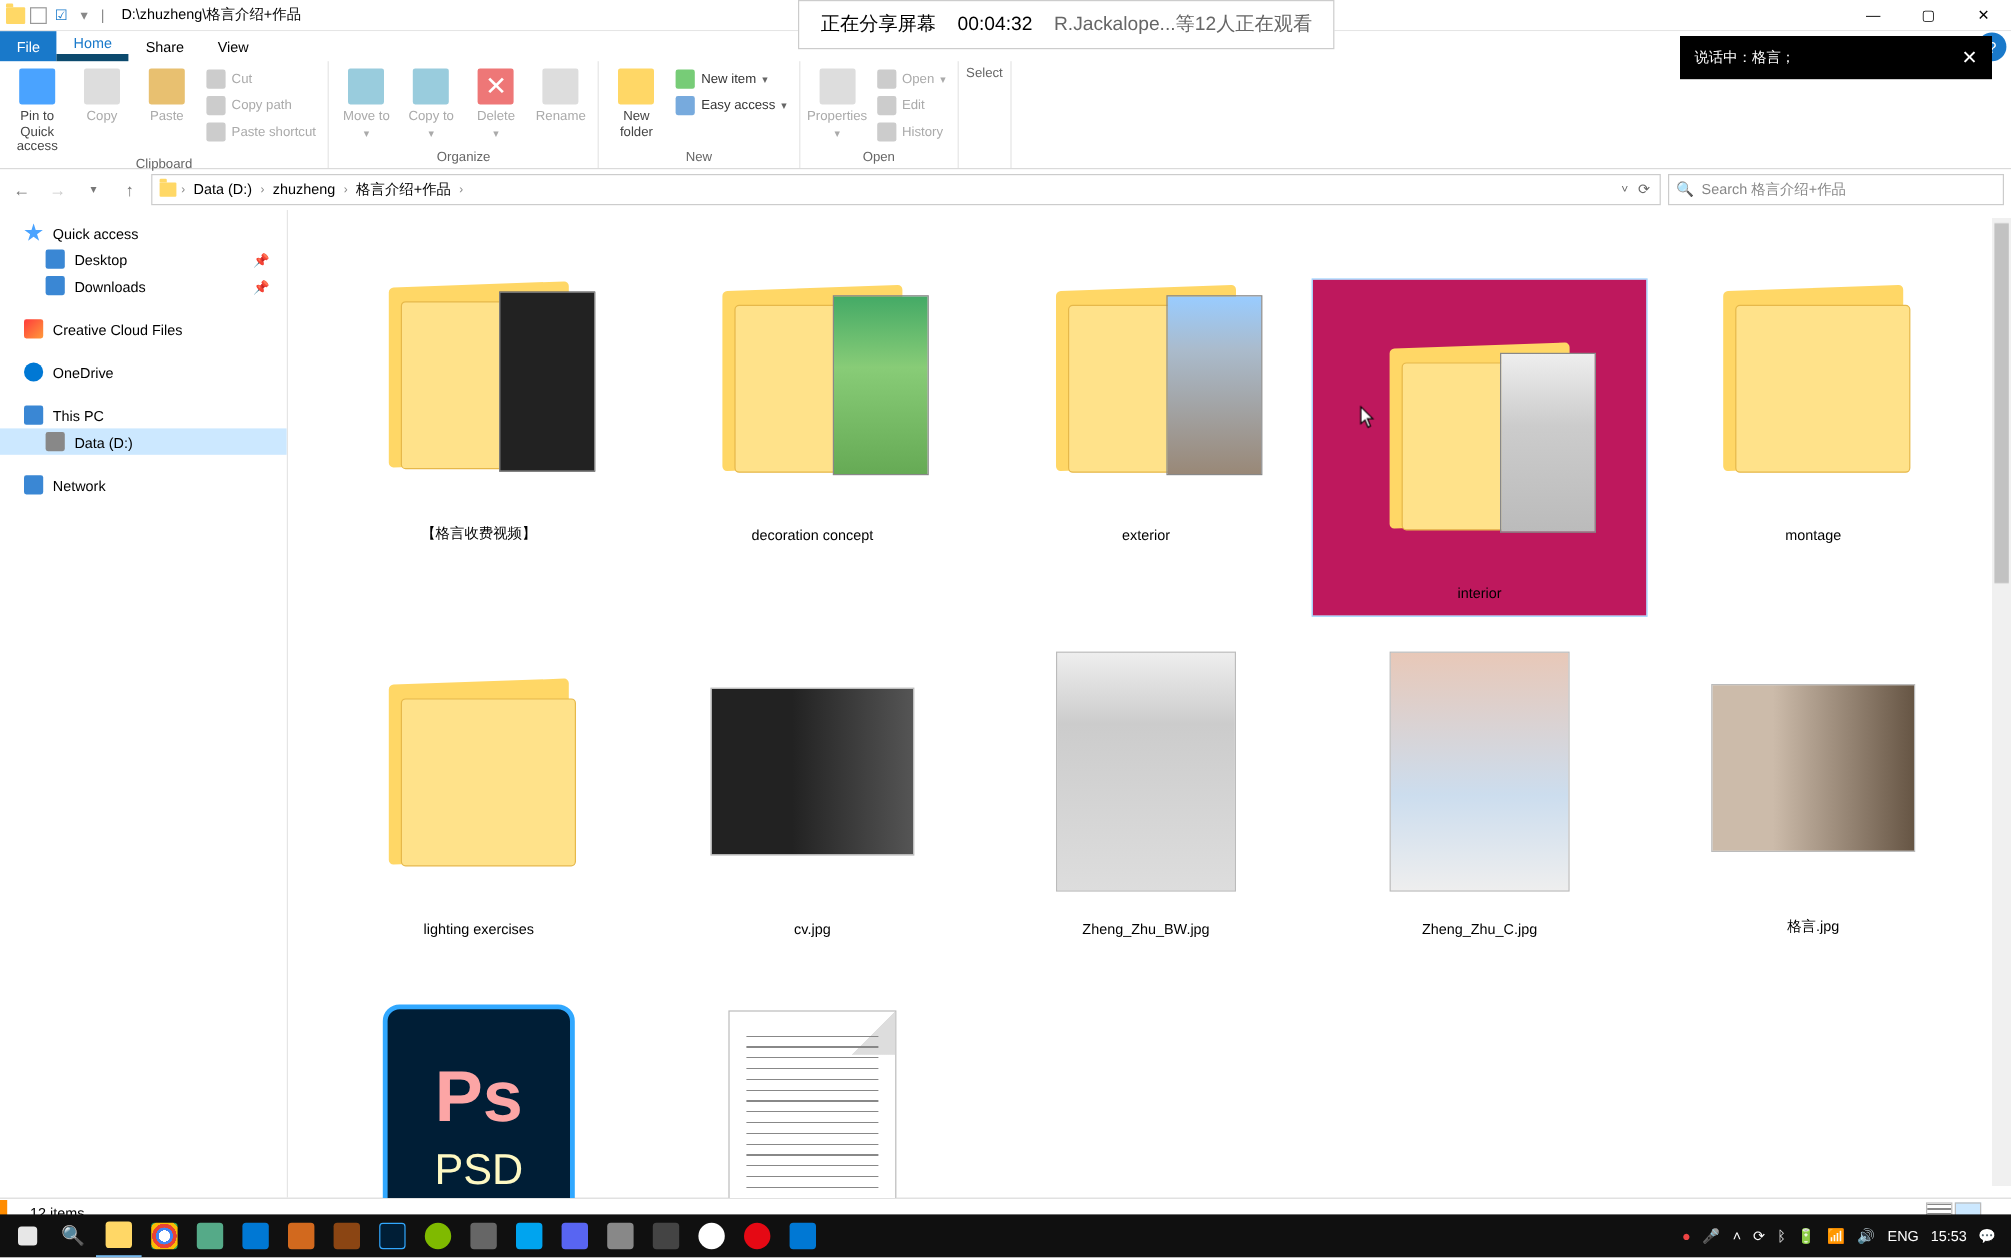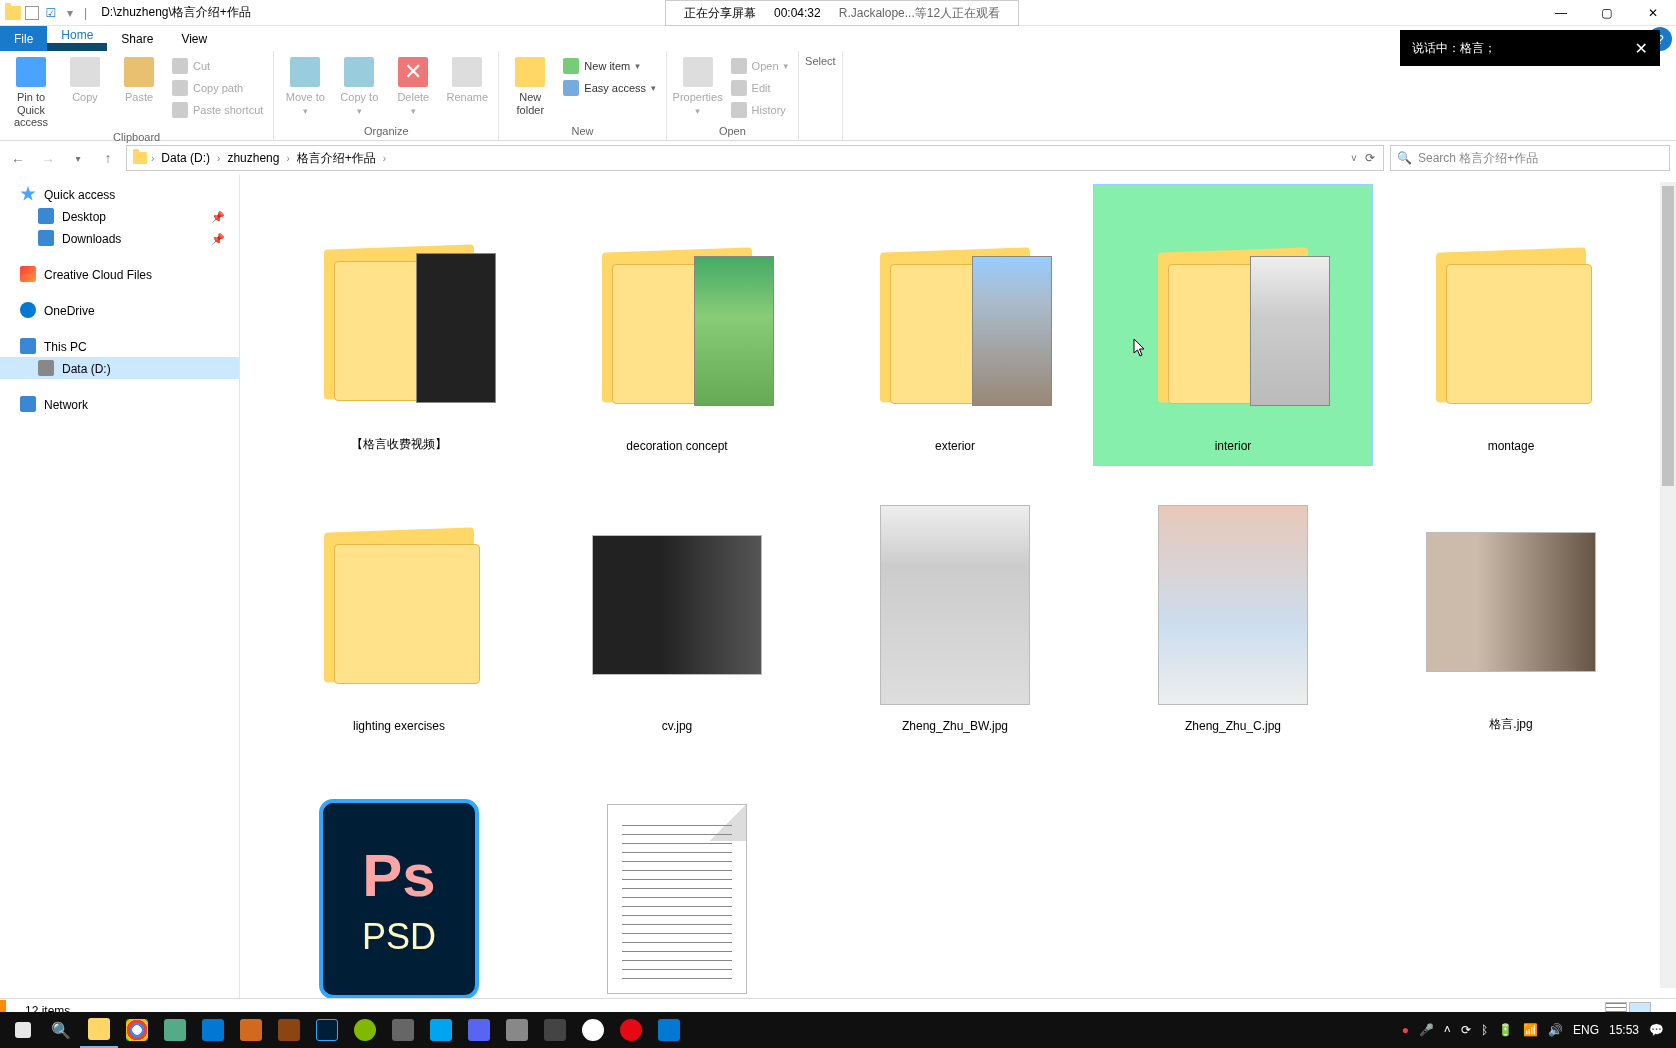--- a/index.html
+++ b/index.html
@@ -6,30 +6,30 @@
 body{width:1676px;height:1048px;background:#fff;overflow:hidden;position:relative;}
 
 
 .titlebar{height:26px;background:#fff;display:flex;align-items:center;font-size:12px;border-bottom:1px solid #e5e5e5;}
 .titlebar .qat{display:flex;align-items:center;padding:0 4px;gap:3px;}
 .qat-icon{width:18px;height:18px;display:flex;align-items:center;justify-content:center;}
 .folder-icon{width:16px;height:14px;background:#ffd866;border-radius:1px;position:relative;}
 .folder-icon::before{content:"";position:absolute;top:-3px;left:0;width:6px;height:3px;background:#ffd866;border-radius:1px 1px 0 0;}
 .qat .sep{color:#888;margin:0 4px;}
 .title-text{margin-left:6px;color:#000;}
-.ov-banner{position:absolute;left:665px;top:0;height:26px;display:flex;align-items:center;gap:18px;border:1px solid #ccc;padding:0 18px;font-size:12px;background:#fff;}
+.ov-banner{position:absolute;left:665px;top:0;height:41px;display:flex;align-items:center;gap:18px;border:1px solid #ccc;padding:0 18px;font-size:16px;background:#fff;}
 .ov-banner .t{color:#666;}
 .win-controls{margin-left:auto;display:flex;}
 .win-btn{width:46px;height:26px;display:flex;align-items:center;justify-content:center;color:#000;}
 
 
 .tabs{height:25px;display:flex;align-items:stretch;font-size:12px;background:#fff;}
 .tab{padding:0 14px;display:flex;align-items:center;color:#000;cursor:pointer;}
 .tab.file{background:#1979ca;color:#fff;}
-.tab.active{border-bottom:8px solid #0c4a6e;color:#1979ca;}
+.tab.active{border-bottom:6px solid #0c4a6e;color:#1979ca;}
 .help-btn{margin-left:auto;width:24px;height:24px;border-radius:50%;background:#1979ca;color:#fff;display:flex;align-items:center;justify-content:center;font-size:13px;margin-right:4px;margin-top:1px;}
 
 
 .ribbon{height:90px;border-bottom:1px solid #dadada;display:flex;background:#fff;}
 .rgroup{border-right:1px solid #e5e5e5;display:flex;flex-direction:column;padding:2px 6px 0;}
 .rgroup-body{flex:1;display:flex;align-items:flex-start;gap:4px;}
 .rgroup-label{text-align:center;font-size:11px;color:#666;padding:2px 0 3px;}
 .rbig{display:flex;flex-direction:column;align-items:center;justify-content:flex-start;width:50px;padding-top:4px;font-size:11px;text-align:center;line-height:1.15;color:#444;gap:2px;}
 .rbig .ic{width:30px;height:30px;background:#ccc;border-radius:2px;margin-bottom:2px;}
 .rbig.disabled{color:#aaa;}
@@ -59,22 +59,22 @@
 .ic-dl{background:#3a87d4;}
 .ic-cc{background:linear-gradient(135deg,#ff3b3b,#ff9a3b);}
 .ic-od{background:#0078d4;border-radius:50%;}
 .ic-pc{background:#3a87d4;}
 .ic-disk{background:#888;}
 .ic-net{background:#3a87d4;}
 .sb-space{height:14px;}
 
 .content{flex:1;position:relative;overflow:auto;padding:10px 20px;}
 .grid{display:flex;flex-wrap:wrap;gap:0;}
-.item{width:278px;height:280px;display:flex;flex-direction:column;align-items:center;justify-content:flex-end;padding-bottom:12px;gap:14px;cursor:default;}
-.item.sel{background:#86efac;outline:1px solid #99d1ff;}
+.item{width:278px;height:280px;display:flex;flex-direction:column;align-items:center;justify-content:flex-end;padding-bottom:12px;gap:24px;cursor:default;}
+.item.sel{background:#be185d;outline:1px solid #99d1ff;margin-top:48px;}
 .item .thumb{width:170px;height:200px;display:flex;align-items:center;justify-content:center;}
 .item .lbl{font-size:12px;color:#000;text-align:center;max-width:240px;}
 
 
 .tfolder{width:150px;height:150px;position:relative;}
 .tfolder .back{position:absolute;inset:0;background:#ffd766;border-radius:4px;transform:skewY(-2deg);}
 .tfolder .front{position:absolute;left:10px;top:14px;right:-6px;bottom:-4px;background:#ffe28a;border-radius:4px;border:1px solid #e6b84a;}
 .tfolder .prev{position:absolute;right:-22px;top:6px;width:80px;height:150px;background:#aaa;border:1px solid #888;}
 .tfolder .prev.green{background:linear-gradient(180deg,#4a6,#8c7 40%,#6a5);}
 .tfolder .prev.ext{background:linear-gradient(180deg,#9cf,#abc 30%,#987);}

